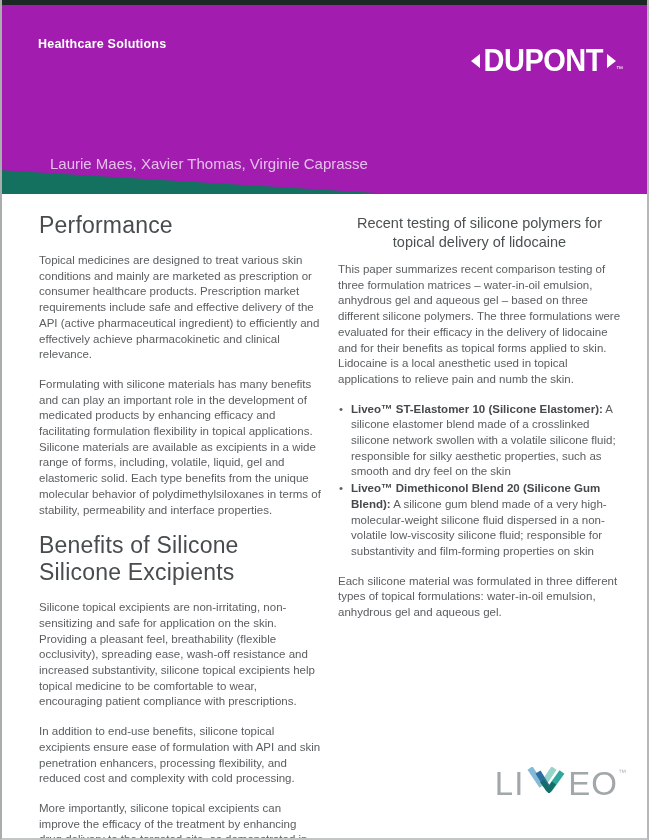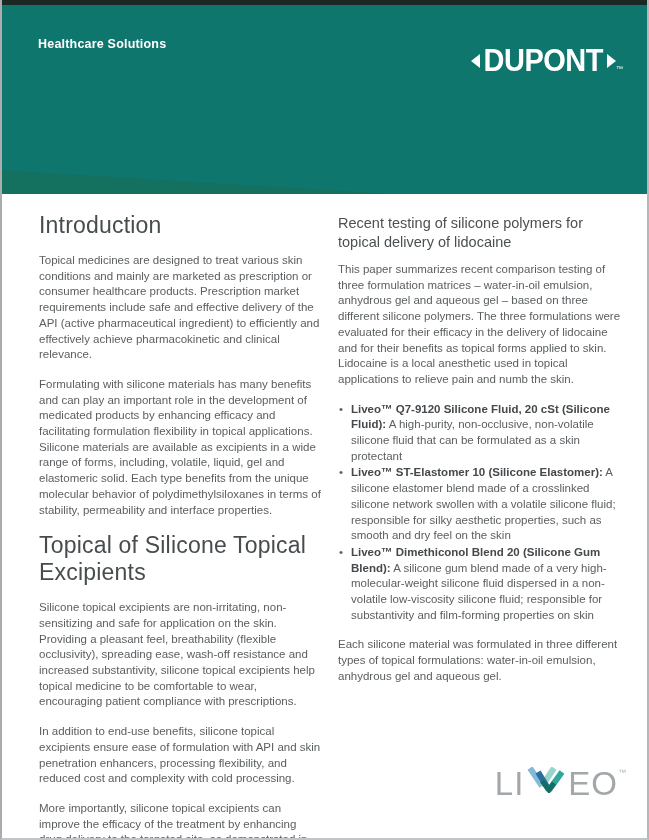--- a/index.html
+++ b/index.html
@@ -12,21 +12,21 @@
     border-left:2px solid #a9adad;
     border-right:2px solid #b4b8b8;
     border-bottom:2px solid #c2c5c5;
   }
   .top-bar {
     position:absolute; top:0; left:-2px; right:-2px; height:5px;
     background:#1c2824;
   }
   .header {
     position:absolute; top:5px; left:0; right:0; height:189px;
-    background:#0f766e;
+    background:#a21caf;
     overflow:hidden;
   }
   .header::after {
     content:""; position:absolute; left:0; bottom:0;
     width:390px; height:34px;
     background:#14705f;
     clip-path:polygon(0 30%, 100% 100%, 0 100%);
   }
   .eyebrow {
     position:absolute; left:36px; top:32px;
@@ -62,21 +62,21 @@
   }
   .column { position:absolute; top:212px; }
   .col-left  { left:37px;  width:283px; }
   .col-right { left:336px; width:283px; }
   h2.section-heading {
     font-size:23px; font-weight:normal; color:#474c4e;
     line-height:27px; letter-spacing:0.2px; margin:0 0 14px 0;
   }
   h3.sub-heading {
     font-size:14.5px; font-weight:normal; color:#4b5052;
-    line-height:19px; margin:2px 0 10px 0;
+    line-height:19px; margin:2px 0 10px 0;text-align:center;
   }
   p.body-text {
     font-size:11.5px; color:#5a5e60; line-height:15.7px; margin:0 0 14px 0;
   }
   .spacer-top { margin-top:24px; }
   ul.bullet-list {
     list-style:none; margin:0 0 14px 0; padding:0;
   }
   ul.bullet-list li {
     position:relative; padding-left:13px;
@@ -100,39 +100,37 @@
 <div class="top-bar"></div>
 
 <div class="header">
   <div class="eyebrow">Healthcare Solutions</div>
   <div class="dupont-logo">
     <span class="dupont-chevron-left"></span>
     <span class="dupont-word">DUPONT</span>
     <span class="dupont-chevron-right"></span>
     <span class="dupont-tm">™</span>
   </div>
+  <div class="authors">Laurie Maes, Xavier Thomas, Virginie Caprasse</div>
 </div>
 
 <div class="column col-left">
-  <h2 class="section-heading">Introduction</h2>
+  <h2 class="section-heading">Performance</h2>
   <p class="body-text">Topical medicines are designed to treat various skin conditions and mainly are marketed as prescription or consumer healthcare products. Prescription market requirements include safe and effective delivery of the API (active pharmaceutical ingredient) to efficiently and effectively achieve pharmacokinetic and clinical relevance.</p>
   <p class="body-text">Formulating with silicone materials has many benefits and can play an important role in the development of medicated products by enhancing efficacy and facilitating formulation flexibility in topical applications. Silicone materials are available as excipients in a wide range of forms, including, volatile, liquid, gel and elastomeric solid. Each type benefits from the unique molecular behavior of polydimethylsiloxanes in terms of stability, permeability and interface properties.</p>
-  <h2 class="section-heading spacer-top">Topical of Silicone Topical Excipients</h2>
+  <h2 class="section-heading spacer-top">Benefits of Silicone Silicone Excipients</h2>
   <p class="body-text">Silicone topical excipients are non-irritating, non-sensitizing and safe for application on the skin. Providing a pleasant feel, breath­ability (flexible occlusivity), spreading ease, wash-off resistance and increased substantivity, silicone topical excipients help topical medicine to be comfortable to wear, encouraging patient compliance with prescriptions.</p>
   <p class="body-text">In addition to end-use benefits, silicone topical excipients ensure ease of formulation with API and skin penetration enhancers, processing flexibility, and reduced cost and complexity with cold processing.</p>
   <p class="body-text">More importantly, silicone topical excipients can improve the efficacy of the treatment by enhancing drug delivery to the targeted site, as demonstrated in the study reported in this paper.</p>
 </div>
 
 <div class="column col-right">
   <h3 class="sub-heading">Recent testing of silicone polymers for topical delivery of lidocaine</h3>
   <p class="body-text">This paper summarizes recent comparison testing of three formulation matrices – water-in-oil emulsion, anhydrous gel and aqueous gel – based on three different silicone polymers. The three formulations were evaluated for their efficacy in the delivery of lidocaine and for their benefits as topical forms applied to skin. Lidocaine is a local anesthetic used in topical applications to relieve pain and numb the skin.</p>
   <ul class="bullet-list">
-    <li>
-      <span class="bullet-lead">Liveo™ Q7-9120 Silicone Fluid, 20 cSt (Silicone Fluid):</span><span> A high-purity, non-occlusive, non-volatile silicone fluid that can be formulated as a skin protectant</span>
-    </li>
     <li>
       <span class="bullet-lead">Liveo™ ST-Elastomer 10 (Silicone Elastomer):</span><span> A silicone elastomer blend made of a crosslinked silicone network swollen with a volatile silicone fluid; responsible for silky aesthetic properties, such as smooth and dry feel on the skin</span>
     </li>
     <li>
       <span class="bullet-lead">Liveo™ Dimethiconol Blend 20 (Silicone Gum Blend):</span><span> A silicone gum blend made of a very high-molecular-weight silicone fluid dispersed in a non-volatile low-viscosity silicone fluid; responsible for substantivity and film-forming properties on skin</span>
     </li>
   </ul>
   <p class="body-text spacer-top">Each silicone material was formulated in three different types of topical formulations: water-in-oil emulsion, anhydrous gel and aqueous gel.</p>
 </div>
 

